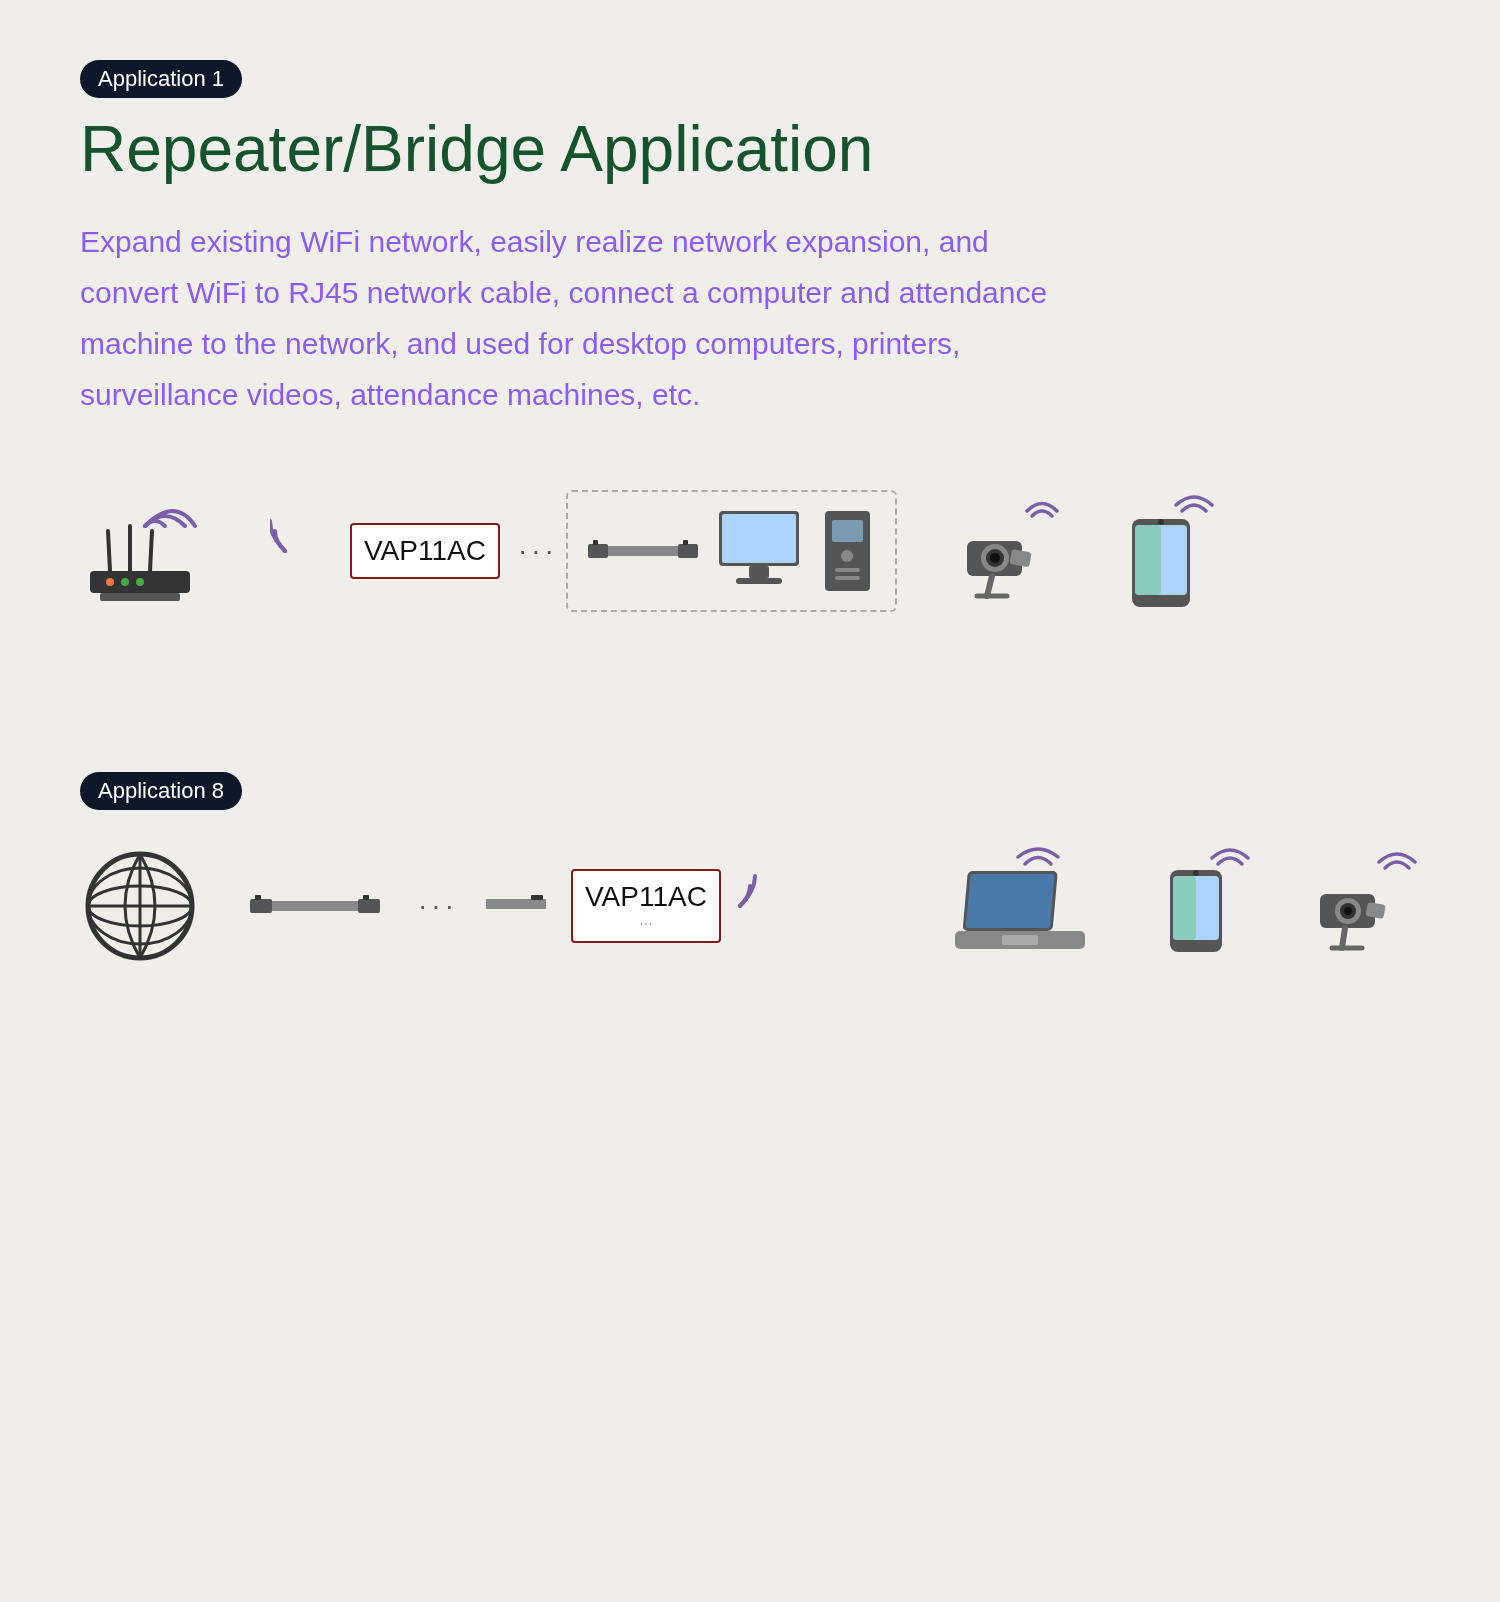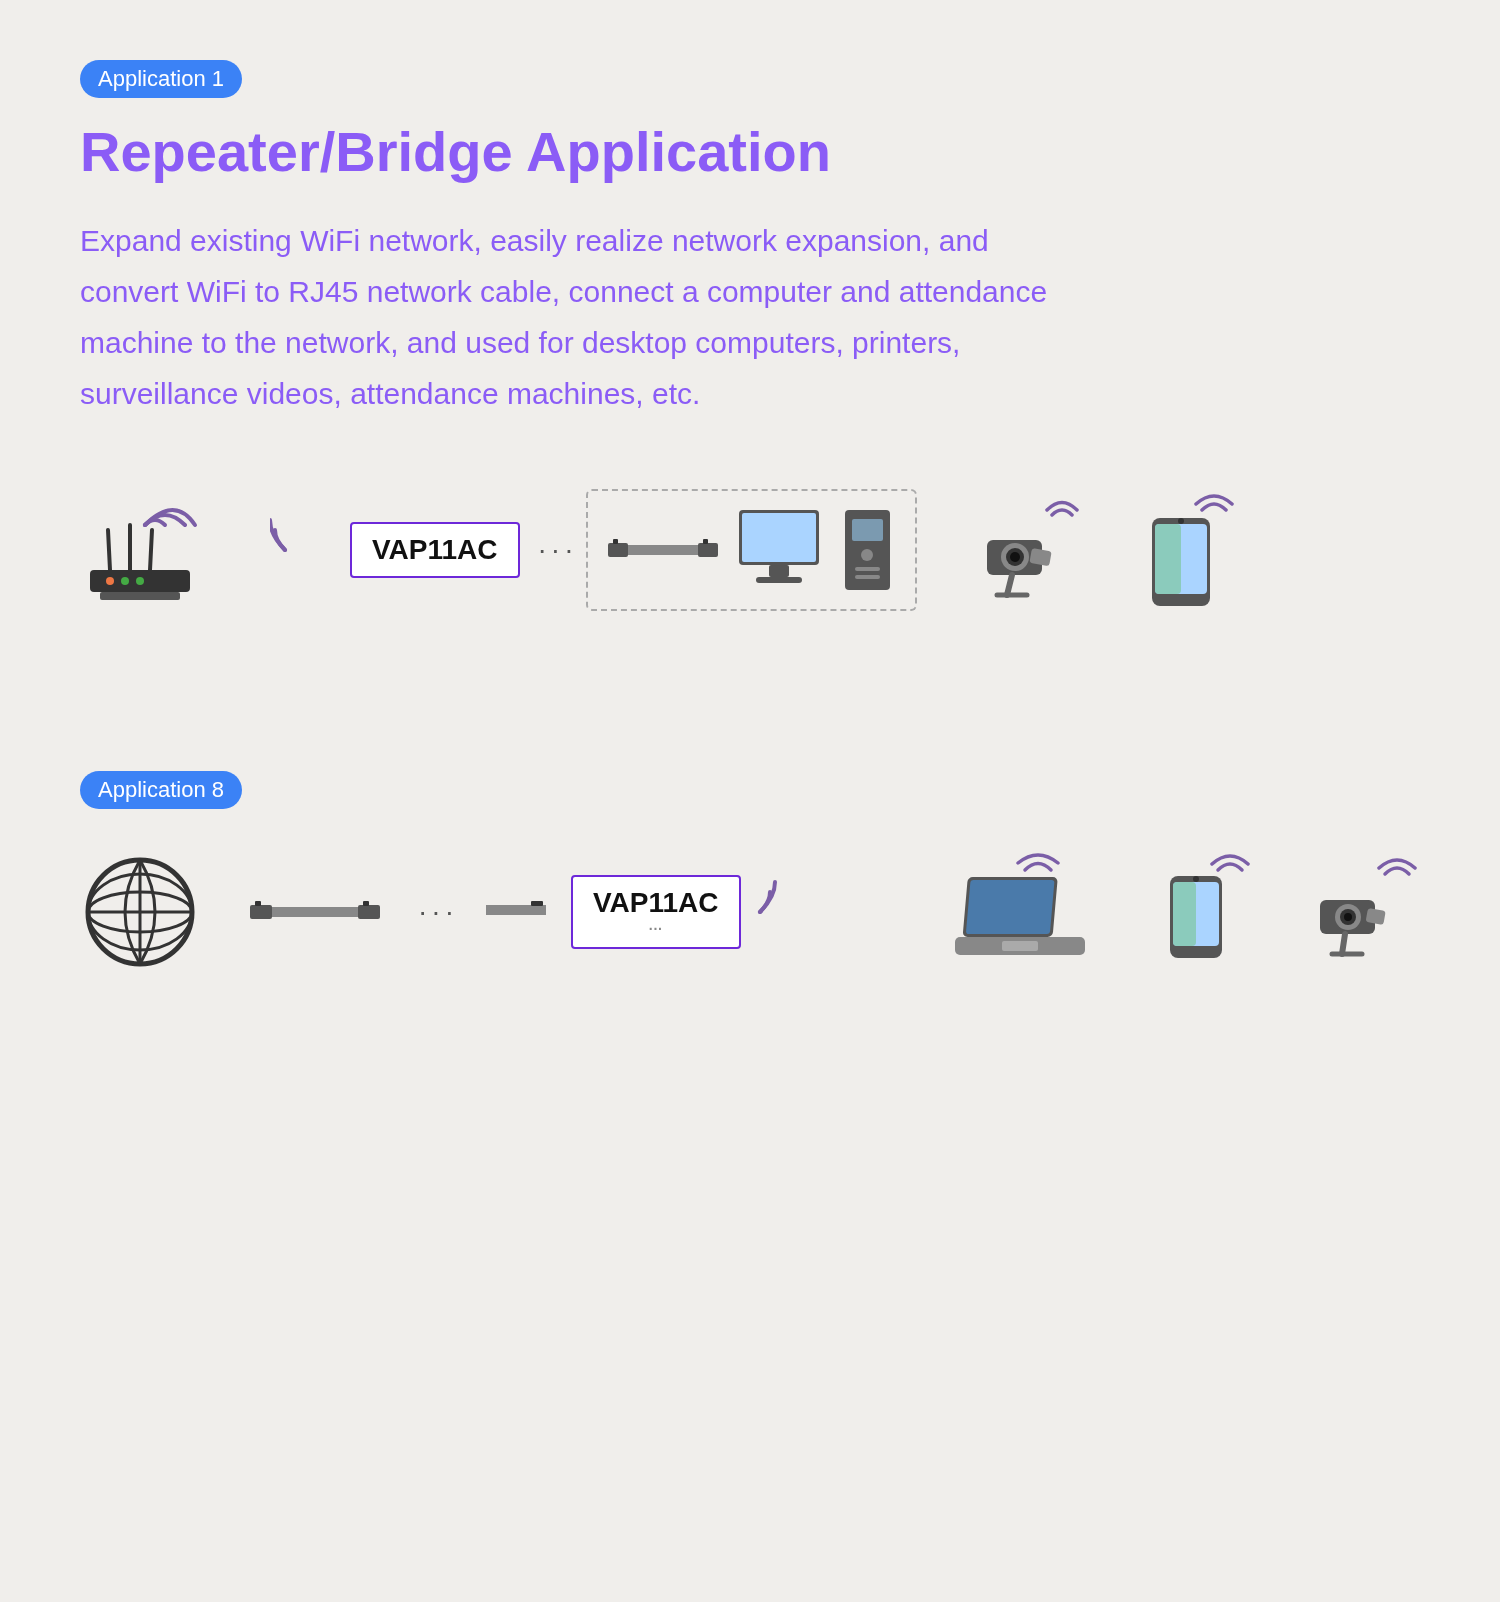--- a/index.html
+++ b/index.html
@@ -7,35 +7,35 @@
       background: #f0eeeb;
       font-family: -apple-system, BlinkMacSystemFont, 'Segoe UI', sans-serif;
       color: #222;
       width: 1500px;
       min-height: 1602px;
       padding: 60px 80px;
     }
 
     .app-badge {
       display: inline-block;
-      background: #3b82f6;
+      background: #0f172a;
       color: #fff;
       border-radius: 20px;
       padding: 6px 18px;
       font-size: 22px;
       font-weight: 500;
-      margin-bottom: 23px;
+      margin-bottom: 16px;
     }
 
     .app-title {
-      font-size: 56px;
-      font-weight: 700;
+      font-size: 64px;
+      font-weight: 400;
       line-height: 1.1;
       margin-bottom: 32px;
-      color: #8b5cf6;
+      color: #14532d;
     }
 
     .app-desc {
       font-size: 30px;
       line-height: 1.7;
       color: #8b5cf6;
       max-width: 970px;
       margin-bottom: 50px;
     }
 
@@ -55,25 +55,25 @@
     }
 
     .dots {
       font-size: 28px;
       color: #555;
       letter-spacing: 4px;
       margin: 0 8px;
     }
 
     .vap-box {
-      border: 2px solid #6d28d9;
+      border: 2px solid #7f1d1d;
       border-radius: 4px;
-      padding: 10px 20px;
+      padding: 10px 12px;
       font-size: 28px;
-      font-weight: 700;
+      font-weight: 400;
       color: #111;
       background: #fff;
     }
 
     .dashed-box {
       border: 2px dashed #aaa;
       border-radius: 6px;
       padding: 14px 20px;
       display: flex;
       align-items: center;

